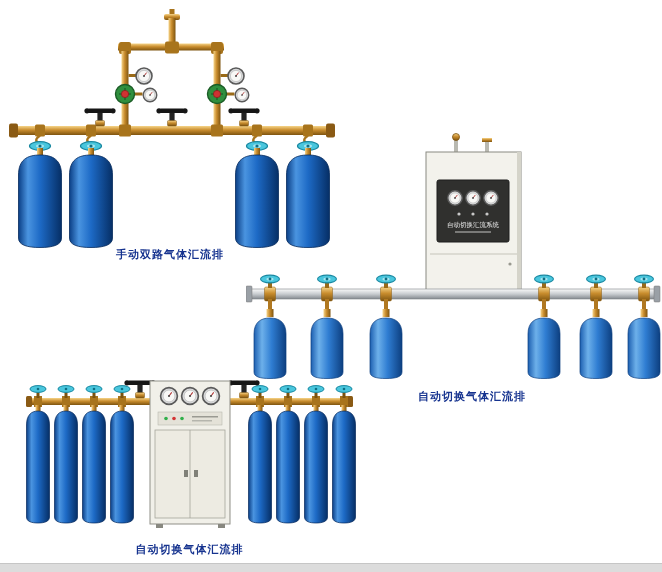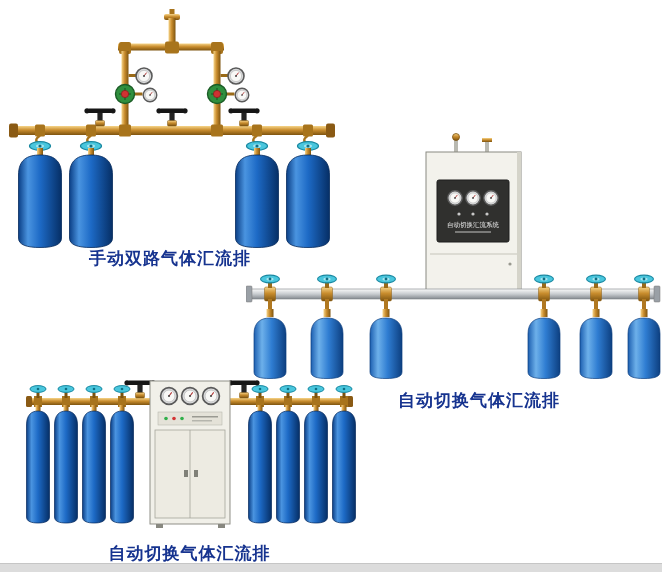--- a/index.html
+++ b/index.html
@@ -6,21 +6,21 @@
   body{
     width:662px;height:572px;
     background:#ffffff;
     font-family:"Liberation Sans","DejaVu Sans",sans-serif;
     position:relative;overflow:hidden;
   }
   .stage{position:relative;width:662px;height:572px;background:#fff;}
   .illus{position:absolute;}
   .caption{
     position:absolute;
-    font-size:17px;
+    font-size:11px;
     font-weight:bold;
     color:#16338f;
     letter-spacing:1px;
     text-align:center;
     white-space:nowrap;
   }
   .footer-strip{
     position:absolute;left:0;top:563px;width:662px;height:9px;
     background:#dcdcdc;border-top:1px solid #c6c6c6;
   }

